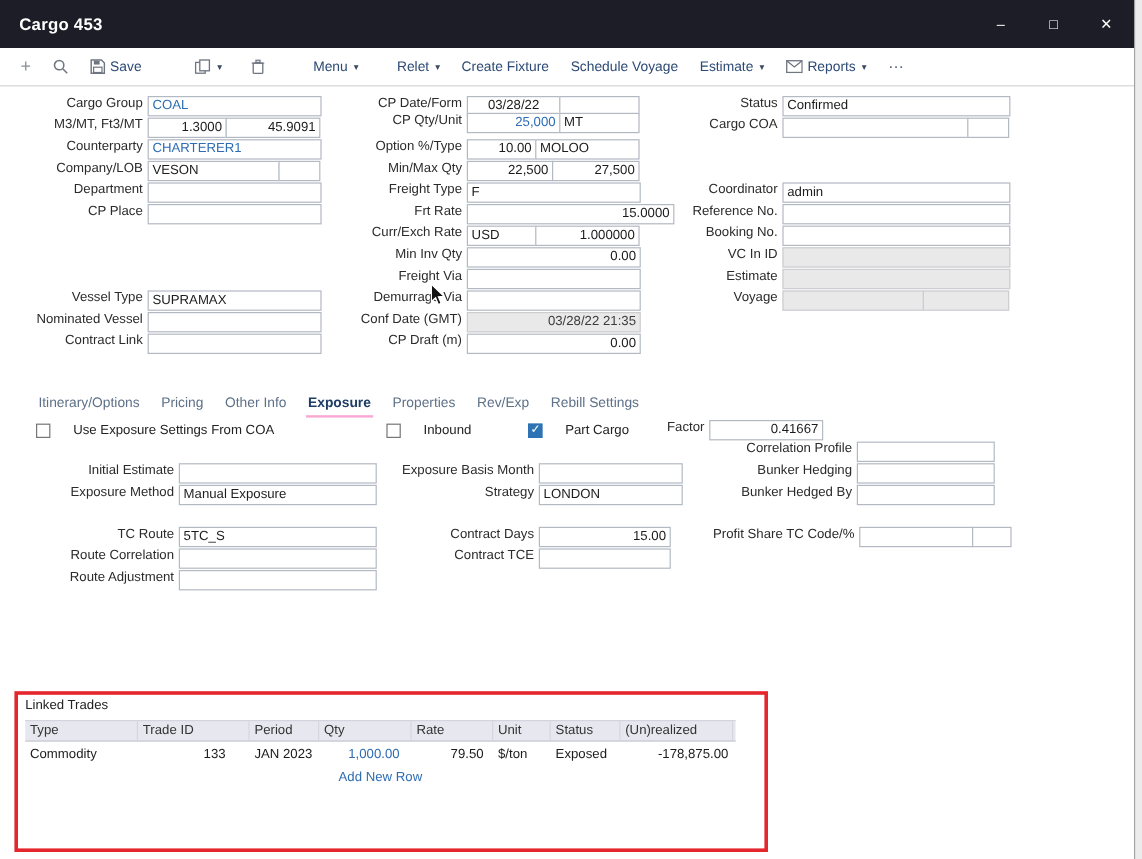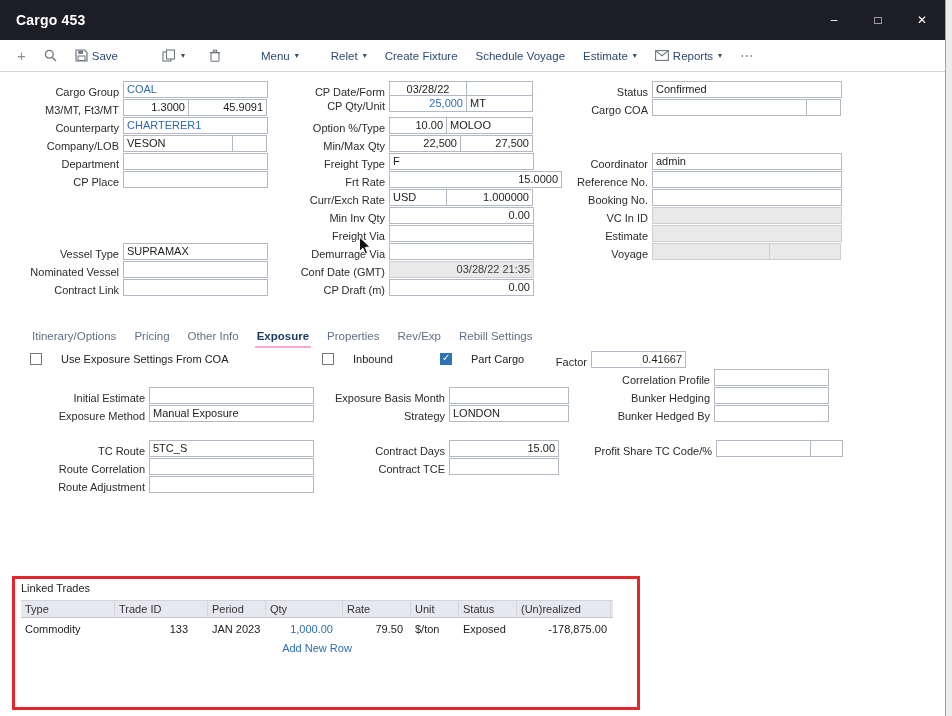--- a/index.html
+++ b/index.html
@@ -12,21 +12,21 @@
   .wincontrols{margin-left:auto;display:flex;gap:30px;font-size:12px}
   .wc{cursor:pointer;width:14px;text-align:center;line-height:14px}
   
   .toolbar{height:32px;border-bottom:1px solid #d5d5d5;display:flex;align-items:center;padding:0 8px;background:#fff}
   .tb{display:flex;align-items:center;gap:4px;color:#2c4a74;font-size:11.5px;padding:0 9px;cursor:pointer;white-space:nowrap;height:100%}
   .tb svg{display:block}
   .plus{font-size:15px;color:#8a9098;line-height:14px}
   .arrow{font-size:8px;color:#3a4a60;margin-left:1px}
   .more{font-size:13px;color:#5a6a80;letter-spacing:1px}
   
-  .frow{position:absolute;display:flex;align-items:flex-end;height:18px}
+  .frow{position:absolute;display:flex;align-items:flex-start;height:18px}
   .lbl{display:inline-block;text-align:right;margin-right:4px;color:#2b2b2b;white-space:nowrap}
   .fld{display:inline-block;height:17px;line-height:15px;border:1px solid #b3b9c3;background:#fff;padding:0 3px;overflow:hidden;white-space:nowrap;font-size:11px;color:#1c1c1c}
   .fld+.fld{margin-left:-1px}
   .num{text-align:right}
   .ctr{text-align:center}
   .blue{color:#2e6db4}
   .dis{background:#e9e9e9;border-color:#cdcdd2;color:#3c3c3c}
   
   .tabs{position:absolute;left:30px;top:329px;display:flex;gap:14px;font-size:11.5px}
   .tab{color:#5e7188;padding:1px 2px 4px;cursor:pointer;white-space:nowrap}

